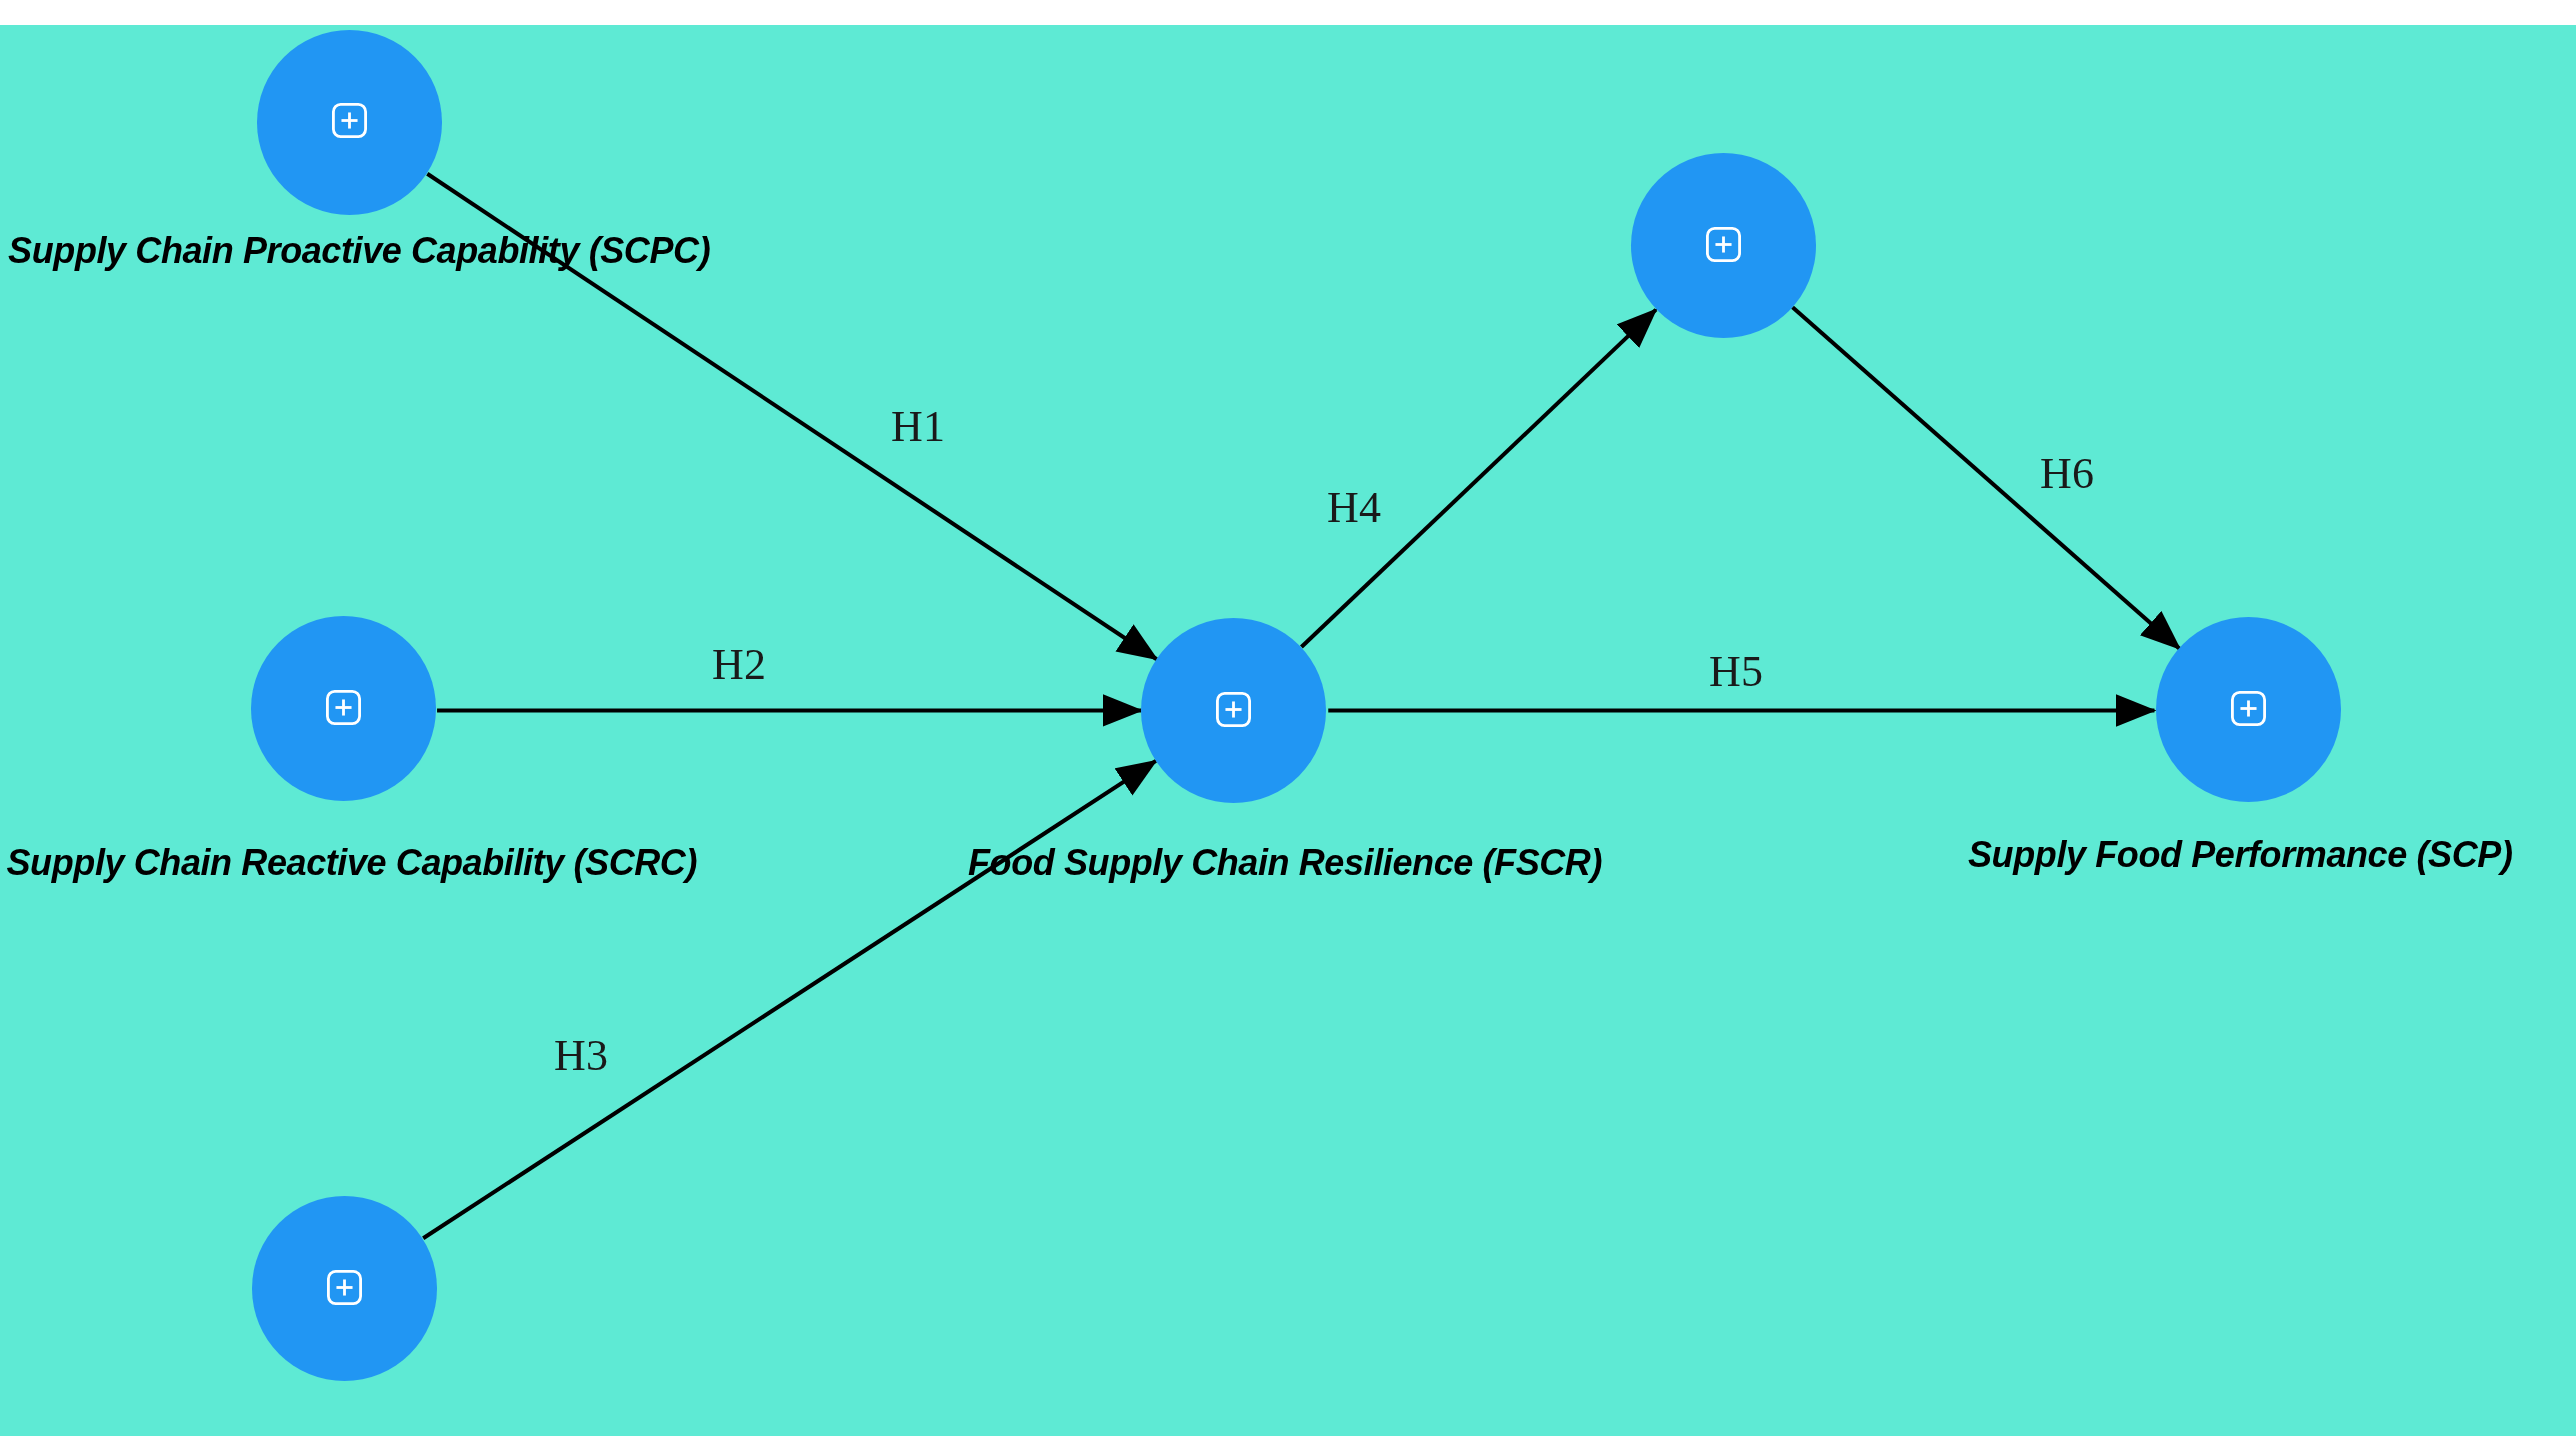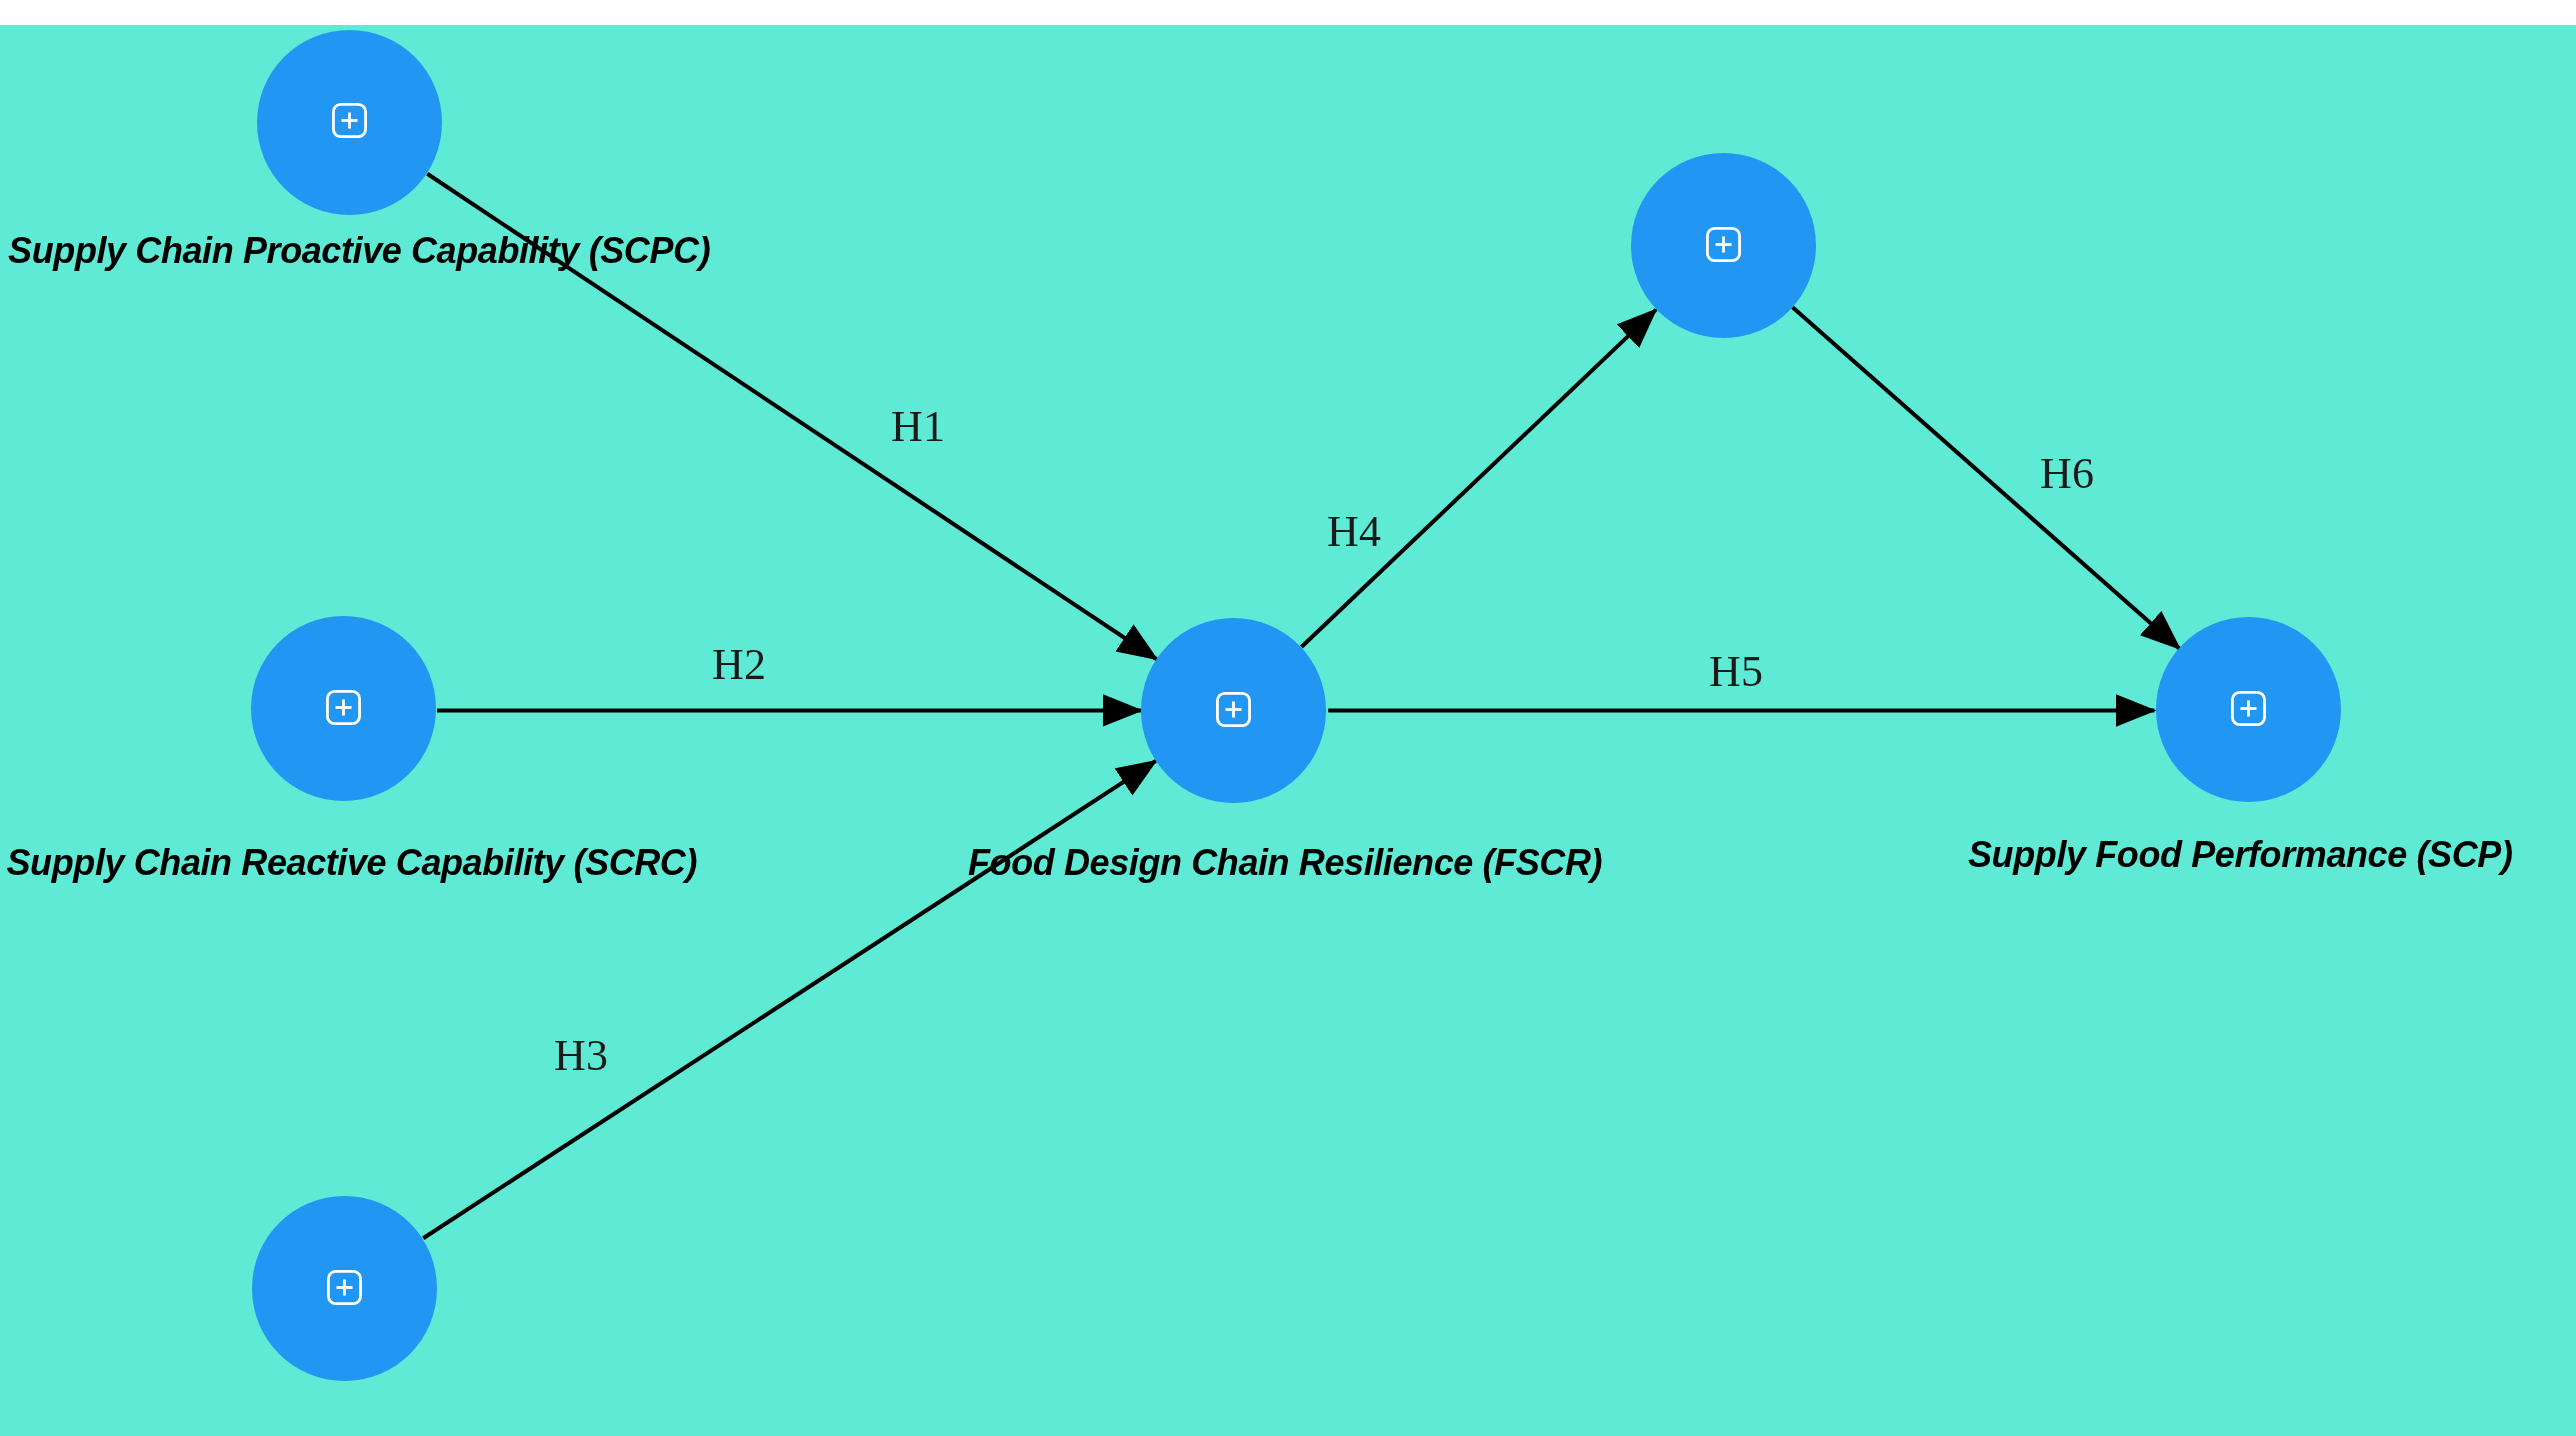--- a/index.html
+++ b/index.html
@@ -60,21 +60,21 @@
     font-family: "Liberation Serif", serif;
     font-size: 44px;
     font-weight: normal;
     color: #1a1a1a;
     white-space: nowrap;
     transform: translate(-50%, -50%);
   }
   .label-h1 { left: 918px; top: 401px;  }
   .label-h2 { left: 739px;  top: 639px;  }
   .label-h3 { left: 581px;  top: 1030px; }
-  .label-h4 { left: 1354px; top: 506px;  }
+  .label-h4 { left: 1354px; top: 482px;  }
   .label-h5 { left: 1736px; top: 646px;  }
   .label-h6 { left: 2067px; top: 448px;  }
 </style>
 </head>
 <body>
 
 <div id="canvas">
 
   <svg id="paths-layer" viewBox="0 0 3167 1766" xmlns="http://www.w3.org/2000/svg">
     <defs>
@@ -145,21 +145,21 @@
       <svg width="37" height="37" viewBox="0 0 46 46" xmlns="http://www.w3.org/2000/svg">
         <rect x="3" y="3" width="40" height="40" rx="9" fill="none" stroke="#ffffff" stroke-width="3.5"></rect>
         <line x1="23" y1="13" x2="23" y2="33" stroke="#ffffff" stroke-width="3.5"></line>
         <line x1="13" y1="23" x2="33" y2="23" stroke="#ffffff" stroke-width="3.5"></line>
       </svg>
     </span>
   </div>
 
   <div class="construct-label label-scpc">Supply Chain Proactive Capability (SCPC)</div>
   <div class="construct-label label-scrc">Supply Chain Reactive Capability (SCRC)</div>
-  <div class="construct-label label-fscr">Food Design Chain Resilience (FSCR)</div>
+  <div class="construct-label label-fscr">Food Supply Chain Resilience (FSCR)</div>
   <div class="construct-label label-scp">Supply Food Performance (SCP)</div>
 
   <div class="hypothesis-label label-h1">H1</div>
   <div class="hypothesis-label label-h2">H2</div>
   <div class="hypothesis-label label-h3">H3</div>
   <div class="hypothesis-label label-h4">H4</div>
   <div class="hypothesis-label label-h5">H5</div>
   <div class="hypothesis-label label-h6">H6</div>
 
 </div>

